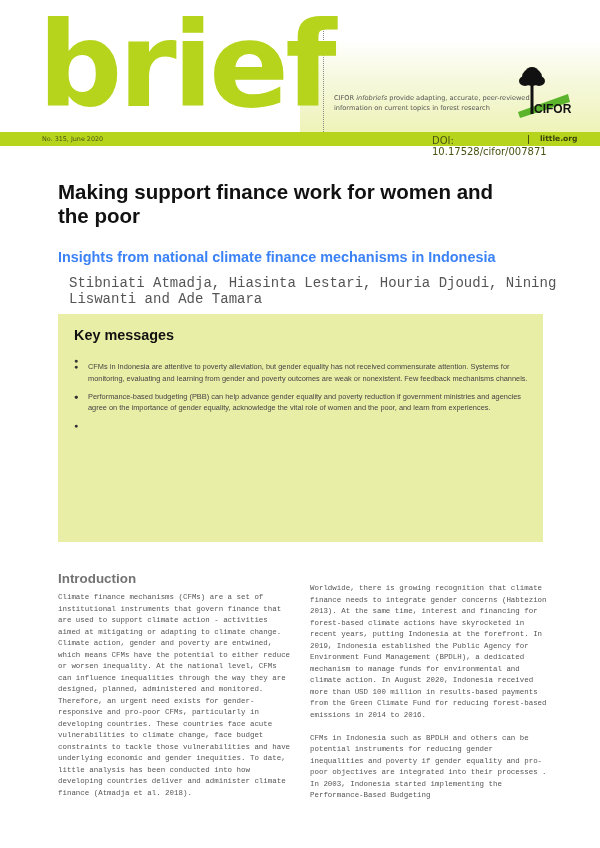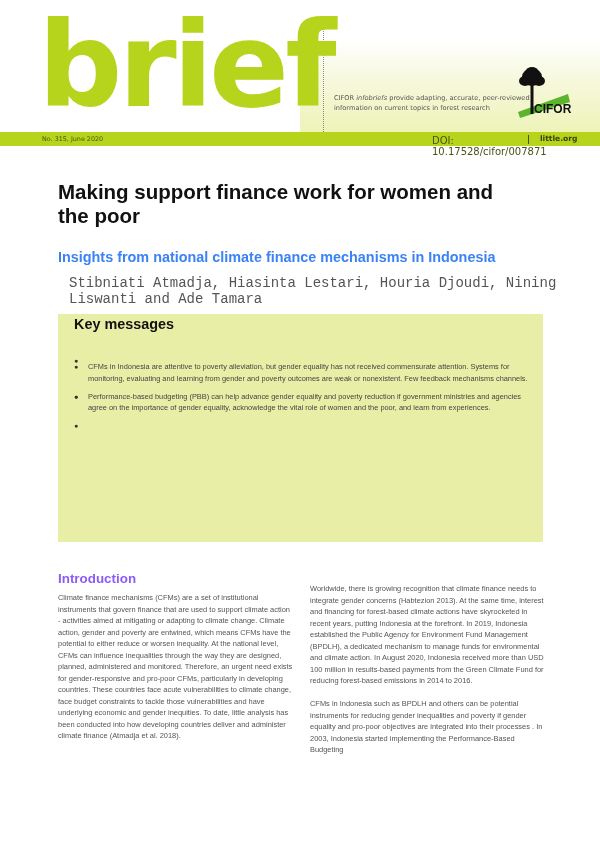--- a/index.html
+++ b/index.html
@@ -74,44 +74,44 @@
       font-family: Liberation Mono, monospace;
       font-size: 14px; color: #555; margin-left: 11px;
     }
 
     
     .key-box {
       position: absolute; left: 58px; top: 314px; width: 485px; height: 228px;
       background: #e9eea6;
     }
     .key-title {
-      position: absolute; left: 16px; top: 2px;
+      position: absolute; left: 16px; top: 13px;
       font-family: "Liberation Sans", sans-serif; font-weight: bold;
       font-size: 14.4px; color: #111;
     }
     .key-list {
       position: absolute; left: 14px; top: 41px; width: 462px; list-style: none;
     }
     .key-list li {
       position: relative; padding-left: 16px; margin-bottom: 6.4px;
       font-family: "Liberation Sans", sans-serif;
       font-size: 7.4px; line-height: 11.4px; color: #444;
     }
     .key-list li .bullet {
       position: absolute; left: 2px; top: 0; font-size: 7px; color: #333;
     }
 
     
     .intro-heading {
       position: absolute; left: 58px; top: 571px;
       font-family: "Liberation Sans", sans-serif; font-weight: bold;
-      font-size: 13.4px; color: #8b5cf6;
+      font-size: 13.4px; color: #737373;
     }
     .col {
-      position: absolute; font-family: Liberation Sans, sans-serif;
+      position: absolute; font-family: Liberation Mono, monospace;
       font-size: 7.45px; line-height: 11.5px; color: #555; text-align: left;
     }
     .col-left { left: 58px; top: 592px; width: 236px; }
     .col-right { left: 310px; top: 583px; width: 238px; }
     .col p { margin-bottom: 11.5px; }
   </style>
 </head>
 <body>
 
 <div class="masthead">

